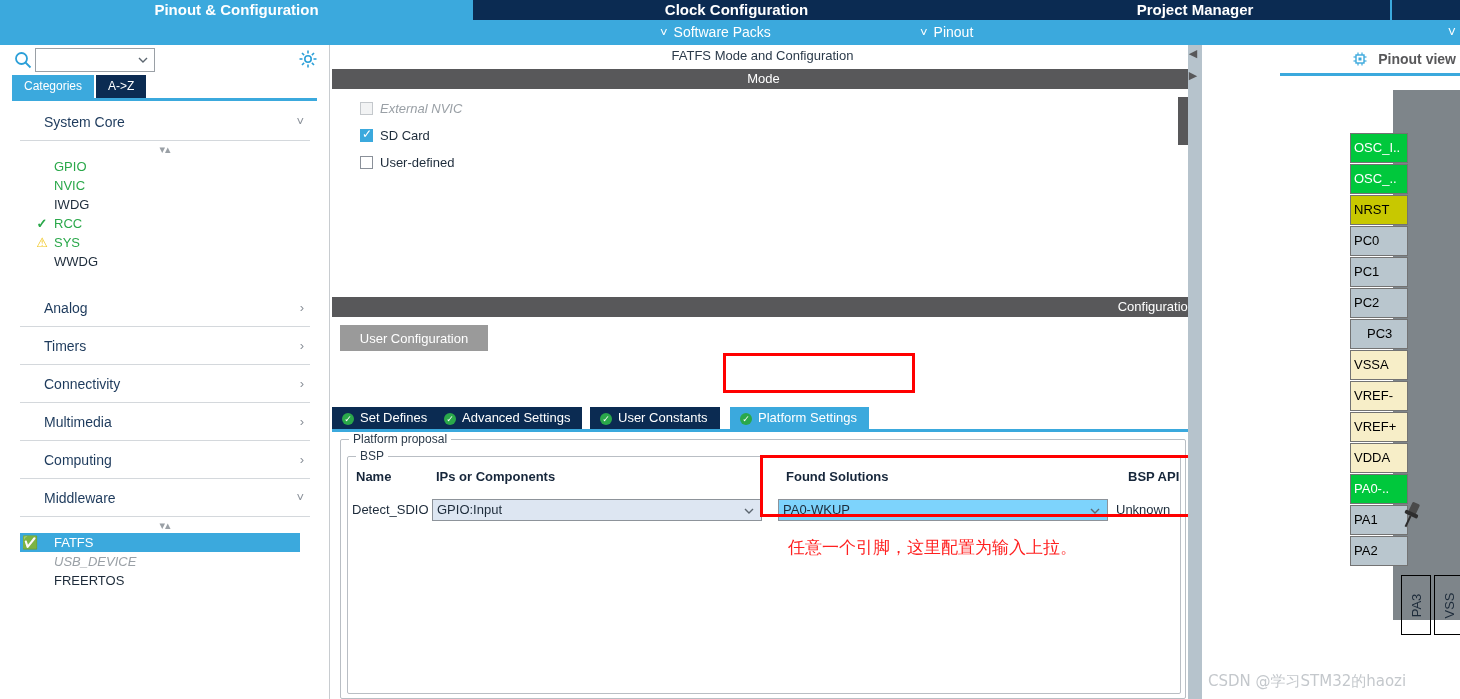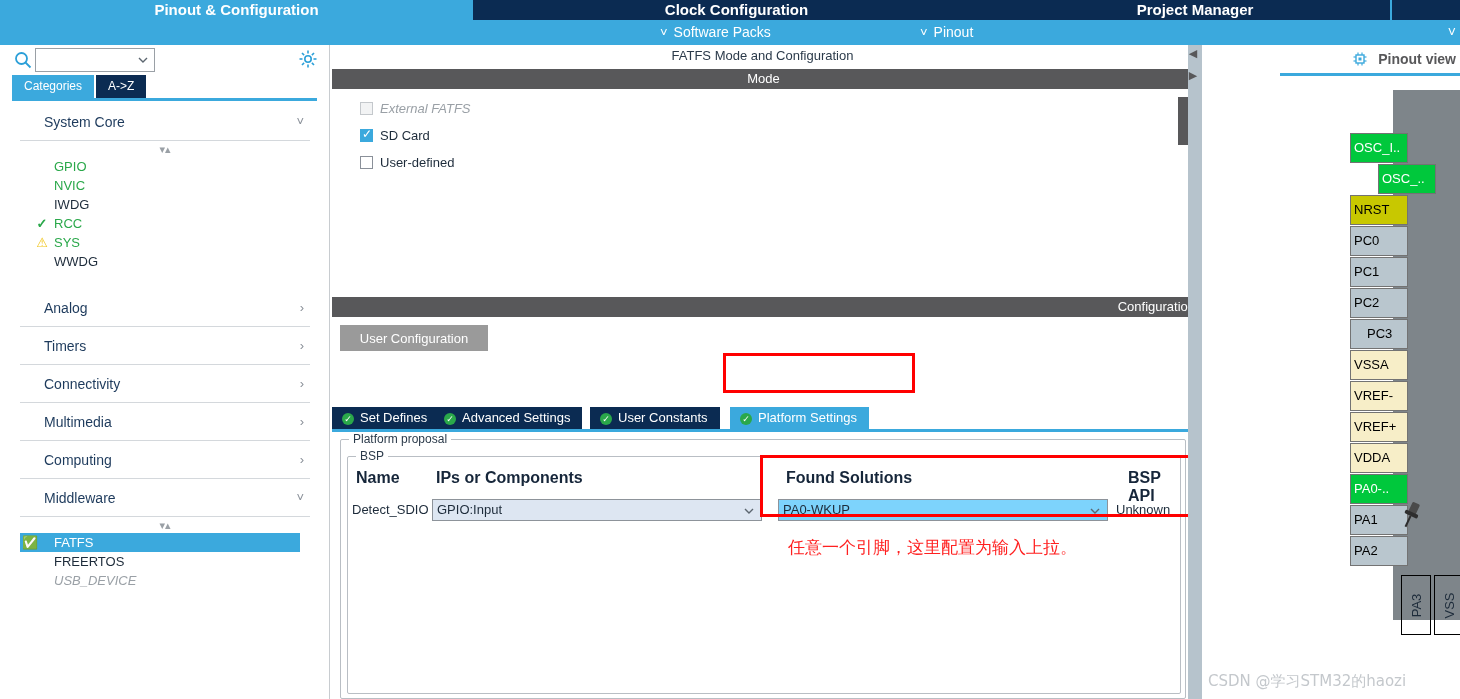--- a/index.html
+++ b/index.html
@@ -181,21 +181,21 @@
   .fieldset {
     position: absolute; border: 1px solid #b9bec4; border-radius: 2px;
   }
   .fieldset > .legend {
     position: absolute; top: -8px; left: 8px; background: #ffffff;
     padding: 0 4px; font-size: 12px; color: #2b3a4a;
   }
   #fs-platform-proposal { left: 10px; top: 118px; width: 846px; height: 260px; }
   #fs-bsp { left: 6px; top: 16px; width: 834px; height: 238px; }
 
-  .bsp-head { position: absolute; top: 12px; height: 18px; font-size: 16px; font-weight: bold; color: #16263a; }
+  .bsp-head { position: absolute; top: 12px; height: 18px; font-size: 13px; font-weight: bold; color: #16263a; }
   #hd-name { left: 8px; }
   #hd-ips { left: 88px; }
   #hd-found { left: 438px; }
   #hd-bspapi { left: 780px; }
 
   .bsp-row { position: absolute; top: 42px; height: 22px; }
   .cell-name { position: absolute; left: 4px; top: 0; height: 22px; line-height: 22px; font-size: 13px; }
   .combo {
     position: absolute; height: 22px; border: 1px solid #8d939a;
     background: #dde6f2; font-size: 13px; line-height: 20px; padding-left: 4px;
@@ -398,41 +398,41 @@
       <div class="group">
         <span>Middleware</span>
         <span class="g-chev">˅</span>
       </div>
       <div class="scroll-thumb">▾▴</div>
       <ul class="leaf-list">
         <li class="leaf selected">
           <span class="stat">✅</span>
           <span>FATFS</span>
         </li>
+        <li class="leaf italic-gray">
+          <span class="stat"></span>
+          <span>USB_DEVICE</span>
+        </li>
         <li class="leaf dark">
           <span class="stat"></span>
           <span>FREERTOS</span>
         </li>
-        <li class="leaf italic-gray">
-          <span class="stat"></span>
-          <span>USB_DEVICE</span>
-        </li>
       </ul>
     </div>
   </div>
 
   <div class="center">
 
     <div class="panel-title">FATFS Mode and Configuration</div>
 
     <div class="section-bar" id="mode-bar">Mode</div>
 
     <div class="mode-body">
       <label class="cb-row" id="row-external-sram">
-        <span class="cbox disabled"></span><span>External FATFS</span>
+        <span class="cbox disabled"></span><span>External NVIC</span>
       </label>
       <label class="cb-row" id="row-sd-card">
         <span class="cbox checked"></span><span>SD Card</span>
       </label>
       <label class="cb-row" id="row-user-defined">
         <span class="cbox"></span><span>User-defined</span>
       </label>
     </div>
 
     <div class="section-bar" id="config-bar">Configuration</div>
@@ -519,21 +519,21 @@
             <line x1="12" y1="10" x2="14.5" y2="10"></line>
         </g>
       </svg>
       <span>Pinout view</span>
     </div>
     <div class="pinout-underline"></div>
 
     <div class="die"></div>
 
     <div class="pin green" style="top:88px;">OSC_I..</div>
-    <div class="pin green" style="top:119px;margin-left:28px;">OSC_..</div>
+    <div class="pin green" style="top:119px;">OSC_..</div>
     <div class="pin olive" style="top:150px;">NRST</div>
     <div class="pin gray" style="top:181px;">PC0</div>
     <div class="pin gray" style="top:212px;">PC1</div>
     <div class="pin gray" style="top:243px;">PC2</div>
     <div class="pin gray" style="top:274px;padding-left:16px;">PC3</div>
     <div class="pin cream" style="top:305px;">VSSA</div>
     <div class="pin cream" style="top:336px;">VREF-</div>
     <div class="pin cream" style="top:367px;">VREF+</div>
     <div class="pin cream" style="top:398px;">VDDA</div>
     <div class="pin green" style="top:429px;">PA0-..</div>

